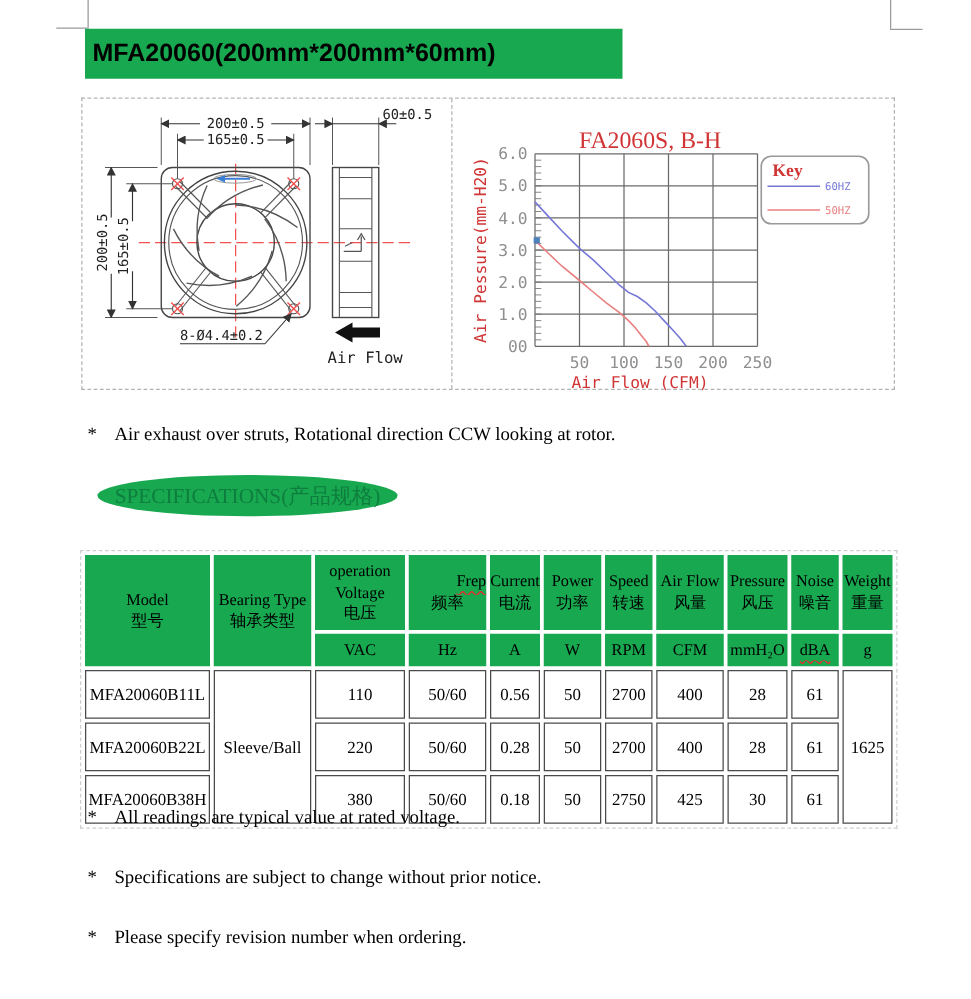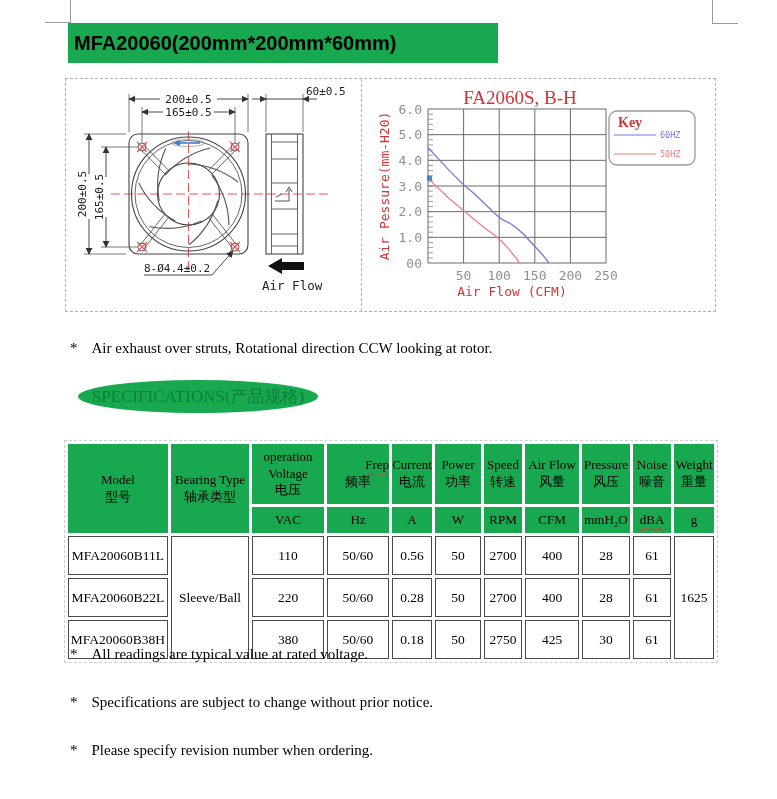--- a/index.html
+++ b/index.html
@@ -15,21 +15,21 @@
     background: var(--green); font-family: "Liberation Sans", sans-serif;
     font-weight: bold; font-size: 20px; line-height: 40px; padding-left: 6px;
     white-space: nowrap;
   }
 
   #section {
     position: absolute; left: 65px; top: 78px; width: 651px; height: 234px;
     border: 1px dashed #b3b3b3; display: flex;
   }
   #cell-drawing { width: 296px; border-right: 1px dashed #b3b3b3; }
-  #cell-chart { flex: 1; }
+  #cell-chart { flex: 1; margin-top: 14px; }
 
   svg text { font-family: "DejaVu Sans Mono", monospace; }
   .dimtxt { font-size: 11px; fill: #222; }
   .ln   { fill: none; stroke: #444; stroke-width: 1.1; }
   .thin { fill: none; stroke: #555; stroke-width: 0.9; }
   .ext  { stroke: #555; stroke-width: 0.8; }
   .dim  { stroke: #333; stroke-width: 0.9; fill: none; }
   .redln{ stroke: var(--draw_red); stroke-width: 1; }
   .gridln { stroke: #6a6a6a; stroke-width: 1; }
   .ticklab { font-size: 13px; fill: #8f8f8f; }

